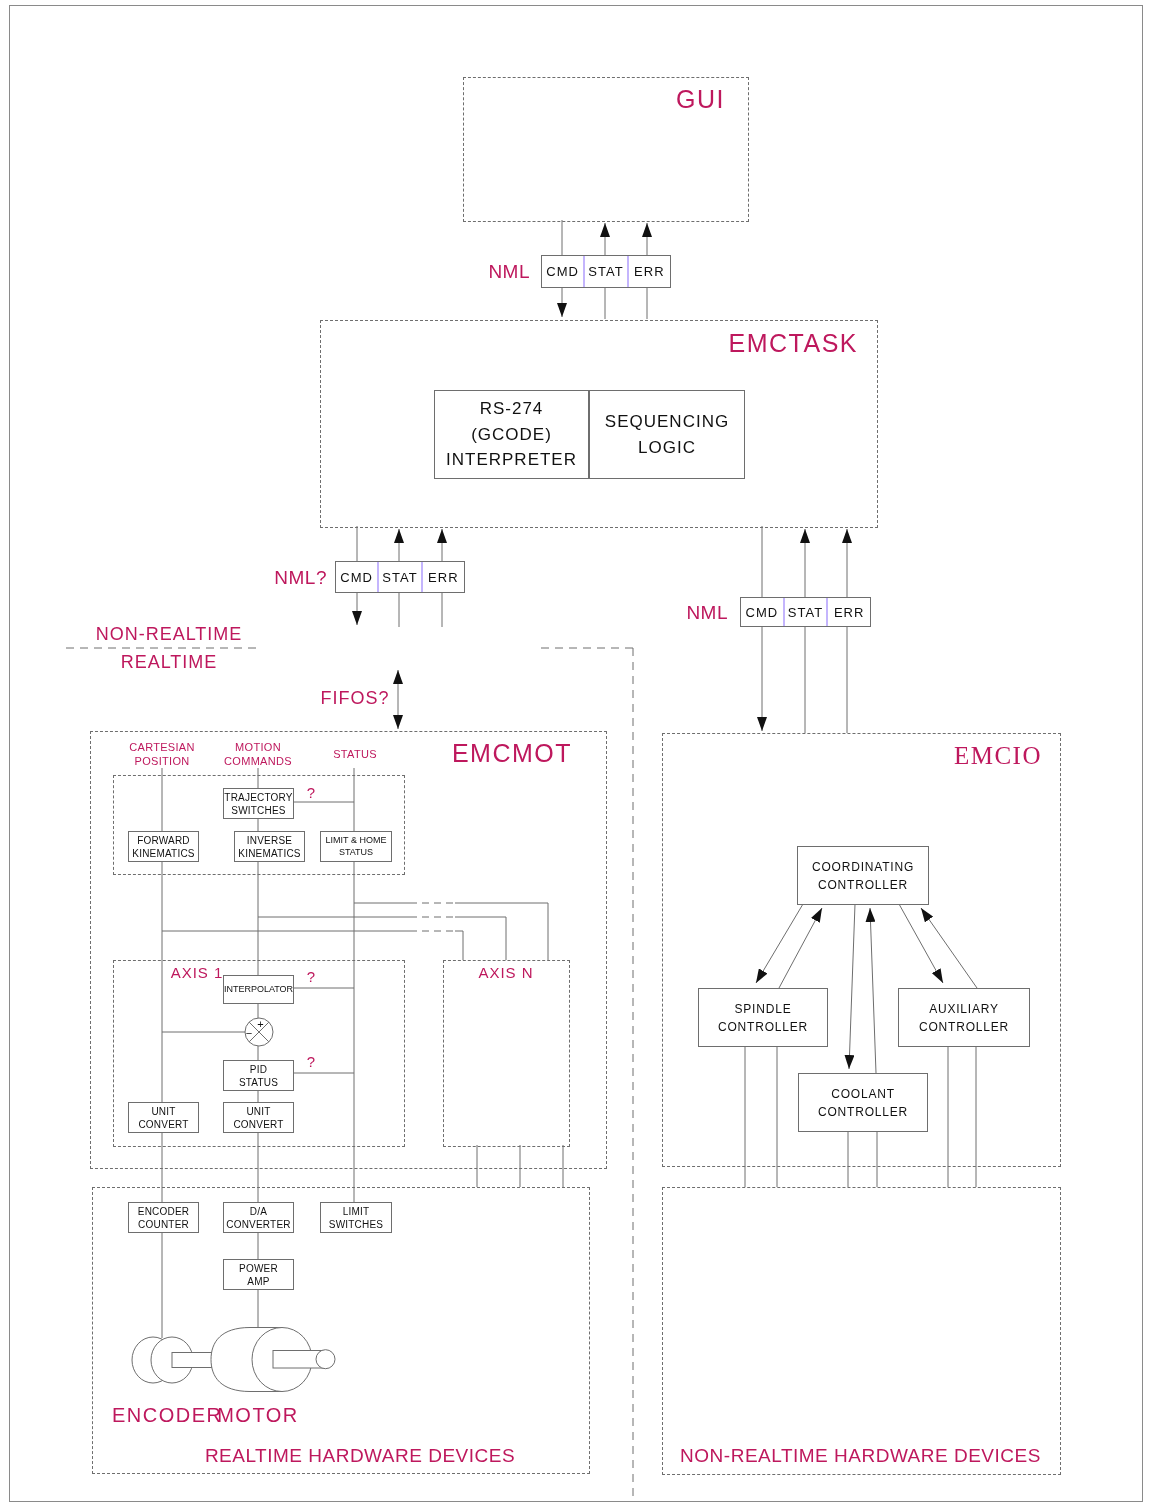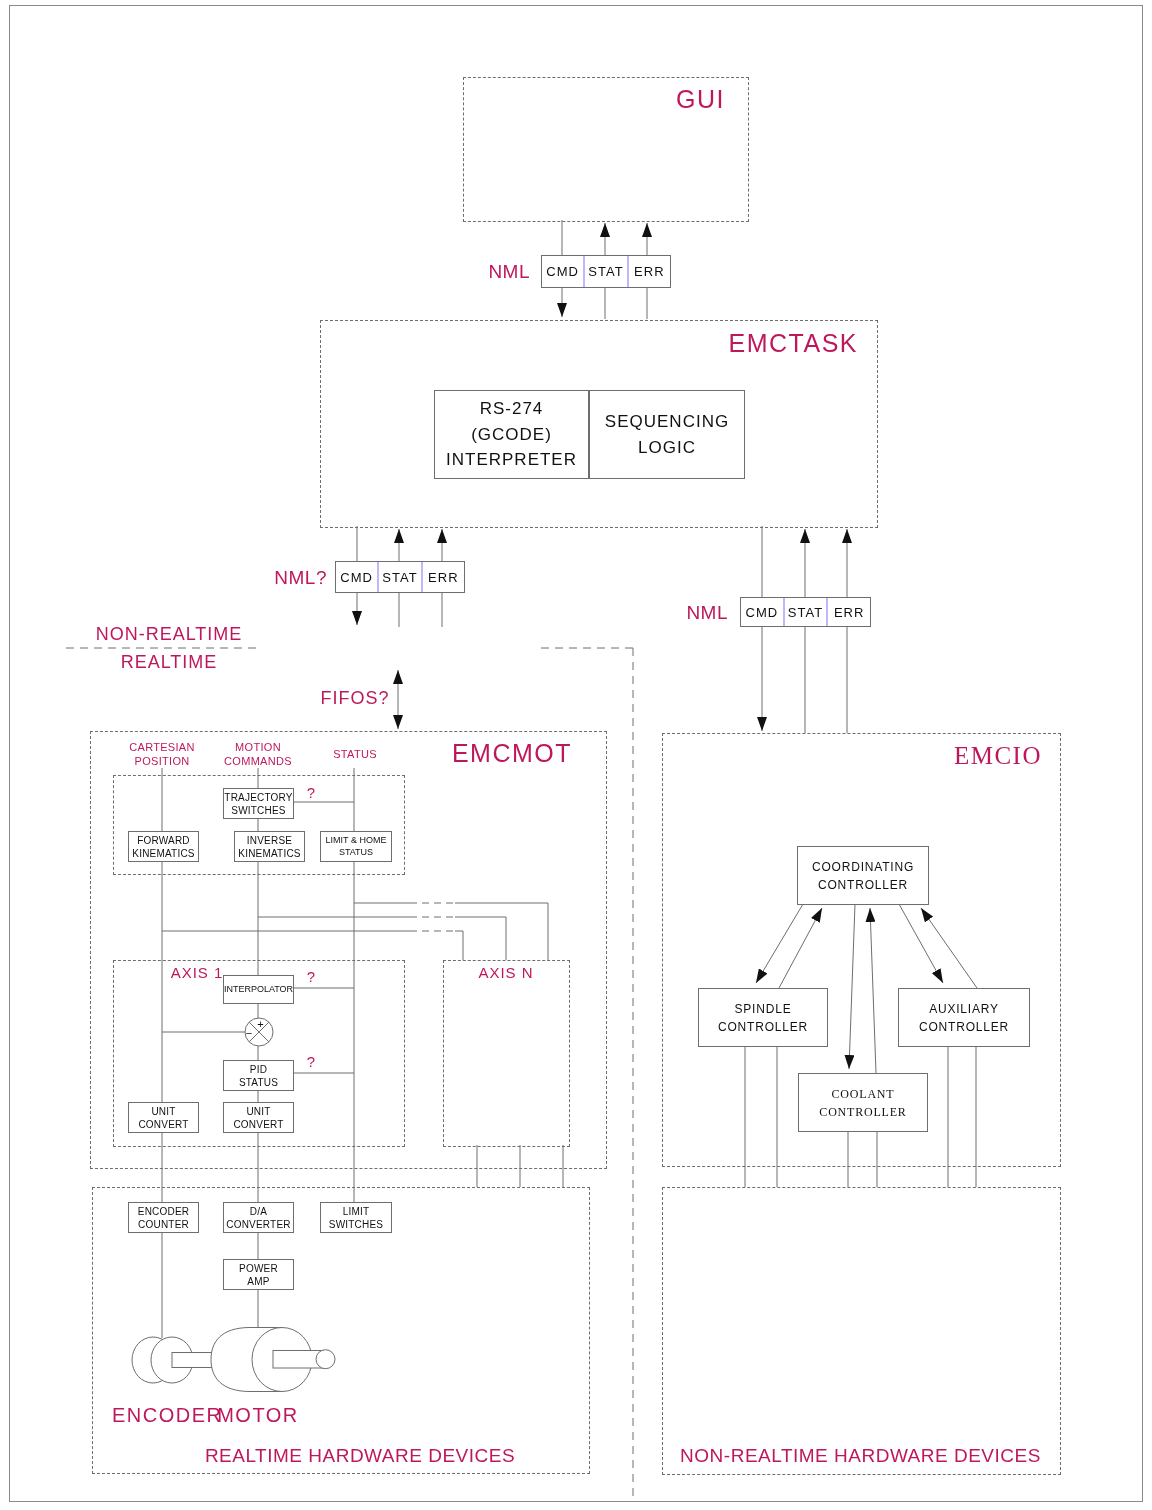--- a/index.html
+++ b/index.html
@@ -235,21 +235,21 @@
     <div class="cell">STAT</div>
     <div class="cell">ERR</div>
   </div>
 
   <div class="box f12" style="left:797px;top:846px;width:130px;height:57px;">COORDINATING
 CONTROLLER</div>
   <div class="box f12" style="left:698px;top:988px;width:128px;height:57px;">SPINDLE
 CONTROLLER</div>
   <div class="box f12" style="left:898px;top:988px;width:130px;height:57px;">AUXILIARY
 CONTROLLER</div>
-  <div class="box f12" style="left:798px;top:1073px;width:128px;height:57px;font-family:Liberation Serif, serif;">COOLANT
+  <div class="box f12" style="left:798px;top:1073px;width:128px;height:57px;">COOLANT
 CONTROLLER</div>
 
   <div class="gbox" style="left:92px;top:1187px;width:496px;height:285px;"></div>
   <div class="box f10" style="left:128px;top:1202px;width:69px;height:29px;">ENCODER
 COUNTER</div>
   <div class="box f10" style="left:223px;top:1202px;width:69px;height:29px;">D/A
 CONVERTER</div>
   <div class="box f10" style="left:320px;top:1202px;width:70px;height:29px;">LIMIT
 SWITCHES</div>
   <div class="box f10" style="left:223px;top:1259px;width:69px;height:29px;">POWER

